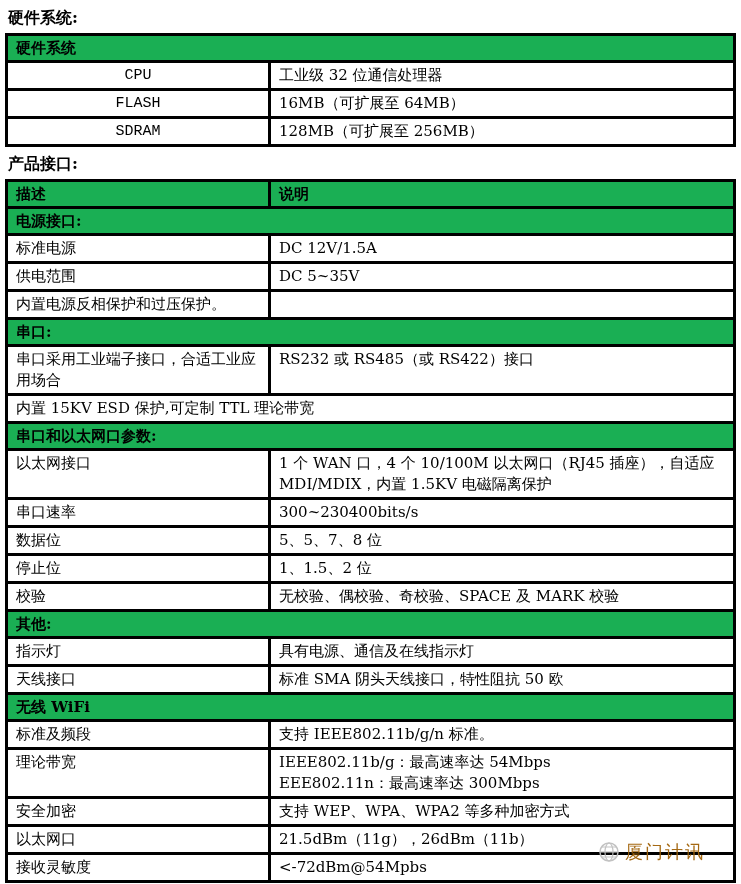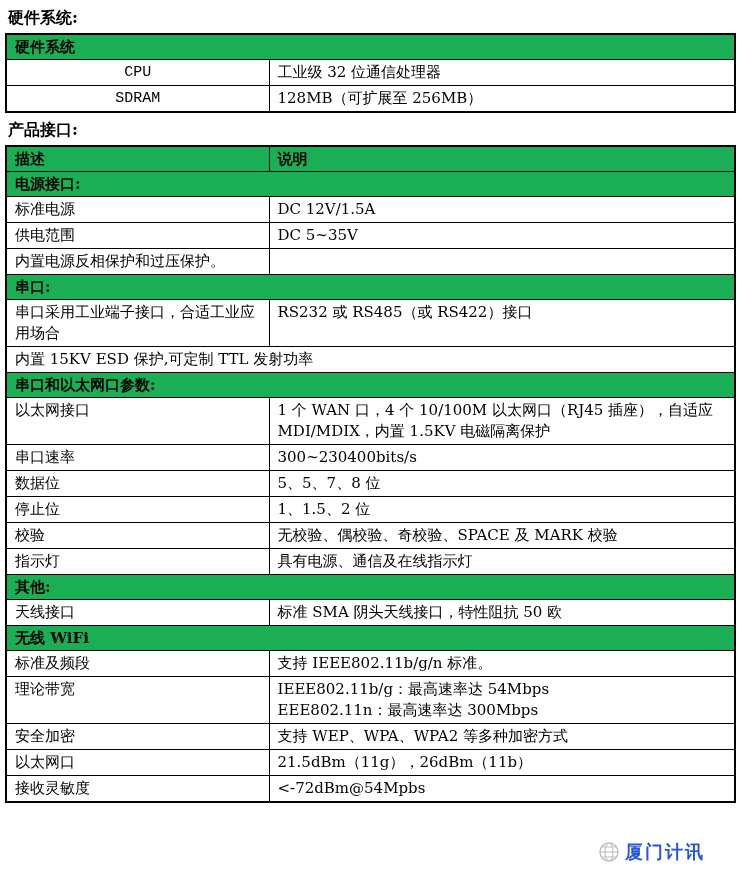--- a/index.html
+++ b/index.html
@@ -24,21 +24,21 @@
     margin: 2px 0 5px 3px;
     line-height: 20px;
   }
   table {
     width: 731px;
     border-collapse: collapse;
     table-layout: fixed;
     border: 2px solid #000;
   }
   td {
-    border: 1px solid #000000;
+    border: 3px solid #000000;
     font-size: 15px;
     line-height: 21px;
     padding: 2px 8px;
     vertical-align: middle;
     word-break: break-word;
   }
   col.c1 { width: 263px; }
   .green {
     background: #1aaf54;
     font-weight: bold;
@@ -48,23 +48,23 @@
   .center { text-align: center; font-family: Liberation Mono, monospace; }
   .prewrap { white-space: pre-line; }
   .mb { margin-bottom: 7px; }
   .watermark {
     position: absolute;
     left: 598px;
     top: 840px;
     display: flex;
     align-items: center;
     gap: 5px;
-    color: #1d4ed8;
+    color: #a16207;
     font-size: 18px;
-    font-weight: bold;
+    font-weight: normal;
     letter-spacing: 2px;
     opacity: 0.95;
     pointer-events: none;
   }
   .watermark svg { display: block; }
 </style>
 </head>
 <body>
 
 <div class="doc">
@@ -78,20 +78,24 @@
       </colgroup>
     <tbody>
         <tr>
       <td class="green" colspan="2">硬件系统</td>
     </tr>
     <tr>
       <td class="center">CPU</td>
       <td>工业级 32 位通信处理器</td>
     </tr>
     <tr>
+      <td class="center">FLASH</td>
+      <td>16MB（可扩展至 64MB）</td>
+    </tr>
+    <tr>
       <td class="center">SDRAM</td>
       <td>128MB（可扩展至 256MB）</td>
     </tr>
   </tbody>
     </table>
 
   <div class="section-heading">产品接口:</div>
 
   <table>
     <colgroup>
@@ -122,21 +126,21 @@
     </tr>
 
     <tr>
       <td class="green" colspan="2">串口:</td>
     </tr>
     <tr>
       <td>串口采用工业端子接口，合适工业应用场合</td>
       <td style="vertical-align:top;">RS232 或 RS485（或 RS422）接口</td>
     </tr>
     <tr>
-      <td colspan="2">内置 15KV ESD 保护,可定制 TTL 发射功率</td>
+      <td colspan="2">内置 15KV ESD 保护,可定制 TTL 理论带宽</td>
     </tr>
 
     <tr>
       <td class="green" colspan="2">串口和以太网口参数:</td>
     </tr>
     <tr>
       <td style="vertical-align:top;">以太网接口</td>
       <td>1 个 WAN 口，4 个 10/100M 以太网口（RJ45 插座），自适应 MDI/MDIX，内置 1.5KV 电磁隔离保护</td>
     </tr>
     <tr>
@@ -150,25 +154,25 @@
     <tr>
       <td>停止位</td>
       <td>1、1.5、2 位</td>
     </tr>
     <tr>
       <td>校验</td>
       <td>无校验、偶校验、奇校验、SPACE 及 MARK 校验</td>
     </tr>
 
     <tr>
+      <td class="green" colspan="2">其他:</td>
+    </tr>
+    <tr>
       <td>指示灯</td>
       <td>具有电源、通信及在线指示灯</td>
-    </tr>
-    <tr>
-      <td class="green" colspan="2">其他:</td>
     </tr>
     <tr>
       <td>天线接口</td>
       <td>标准 SMA 阴头天线接口，特性阻抗 50 欧</td>
     </tr>
 
     <tr>
       <td class="green" colspan="2">无线 WiFi</td>
     </tr>
     <tr>

